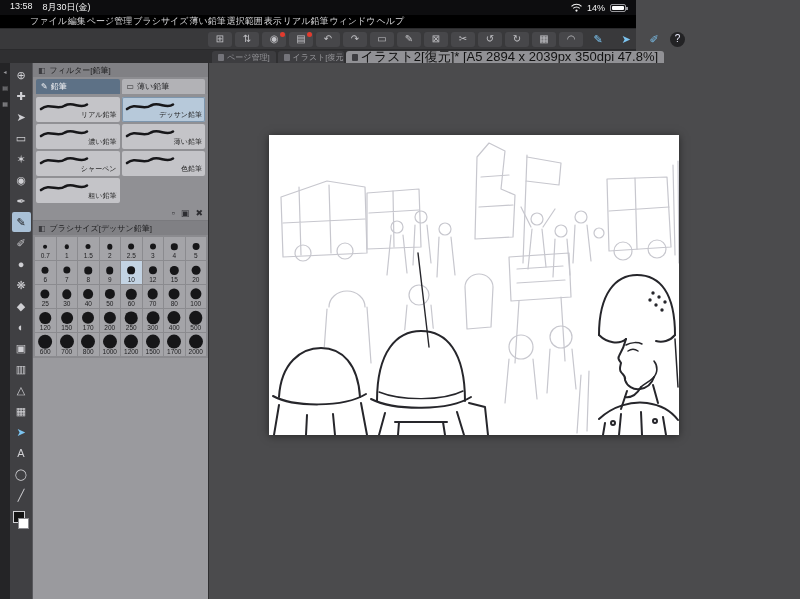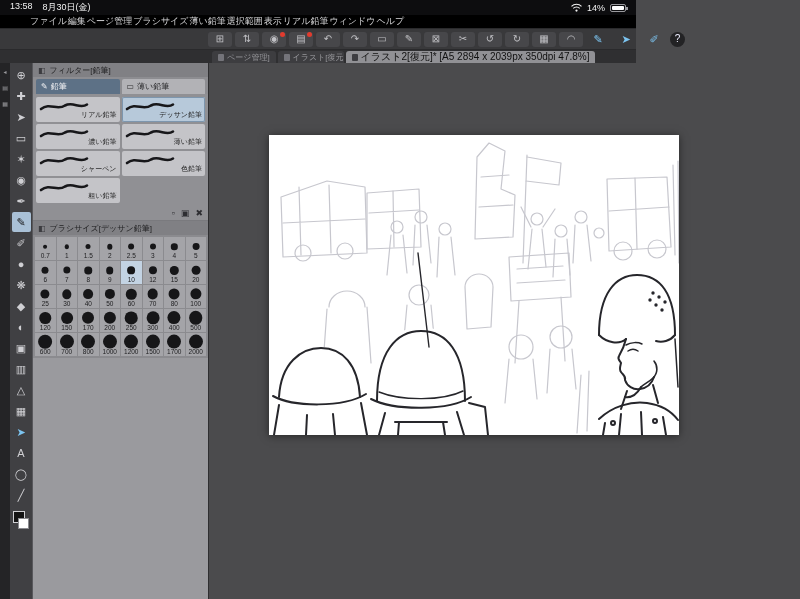--- a/index.html
+++ b/index.html
@@ -24,21 +24,21 @@
   .cmd-right { margin-left:auto; margin-right:96px; display:flex; gap:4px; }
   .cmd-btn { width:24px; height:15px; background:#47474a; border:none; border-radius:3px; color:#c0c0c4; font-size:10px; line-height:14px; text-align:center; position:relative; padding:0; }
   .cmd-btn.accent { color:#7cc4f0; }
   .cmd-btn.has-badge::after { content:''; position:absolute; top:0; right:1px; width:5px; height:5px; border-radius:50%; background:#e23b2e; }
   .cmd-right .cmd-btn { background:transparent; font-size:11px; }
   .cmd-right .cmd-btn[data-name="help-icon"] { background:#232325; color:#eef; border-radius:50%; width:15px; height:15px; font-size:10px; }
 
   
   .tab-bar { height:13px; background:#2f2f31; display:flex; align-items:flex-end; padding-left:212px; gap:2px; flex:none; }
   .tab { height:12px; display:flex; align-items:center; gap:3px; background:#3d3d40; color:#96969a; border-radius:3px 3px 0 0; padding:0 6px; font-size:8px; white-space:nowrap; overflow:hidden; max-width:66px; flex:none; }
-  .tab.active { background:#919195; color:#111; max-width:none; font-size:10px; }
+  .tab.active { background:#919195; color:#111; max-width:none; font-size:13px; }
   .tab-dot { width:6px; height:7px; background:#74747a; flex:none; border-radius:1px; }
   .tab.active .tab-dot { background:#3e3e42; }
 
   
   .workspace { flex:1; display:flex; min-height:0; }
   .left-strip { width:10px; background:#242426; display:flex; flex-direction:column; align-items:center; padding-top:5px; gap:9px; color:#9a9a9e; font-size:6px; flex:none; }
   .strip-icon { width:8px; text-align:center; }
 
   .tool-column { width:23px; background:#404043; display:flex; flex-direction:column; align-items:center; padding-top:2px; border-right:1px solid #58585c; flex:none; }
   .tool-list { display:flex; flex-direction:column; gap:1px; align-items:center; }

